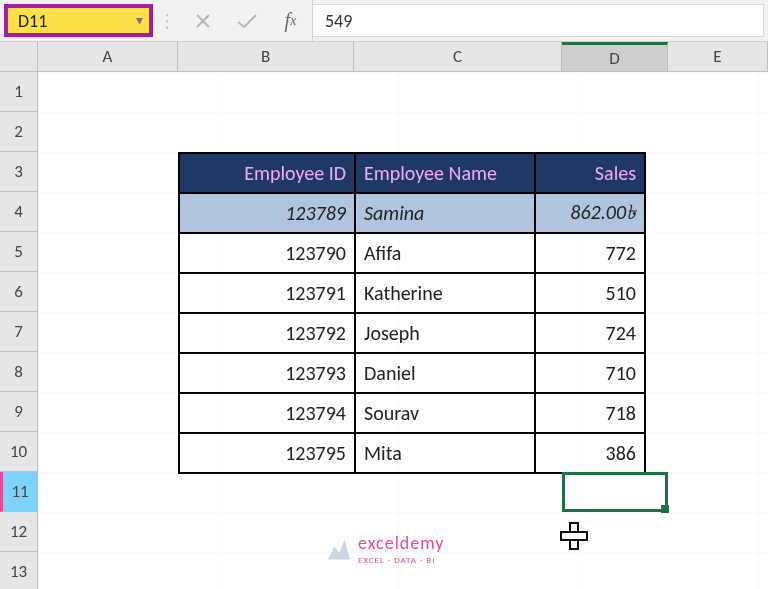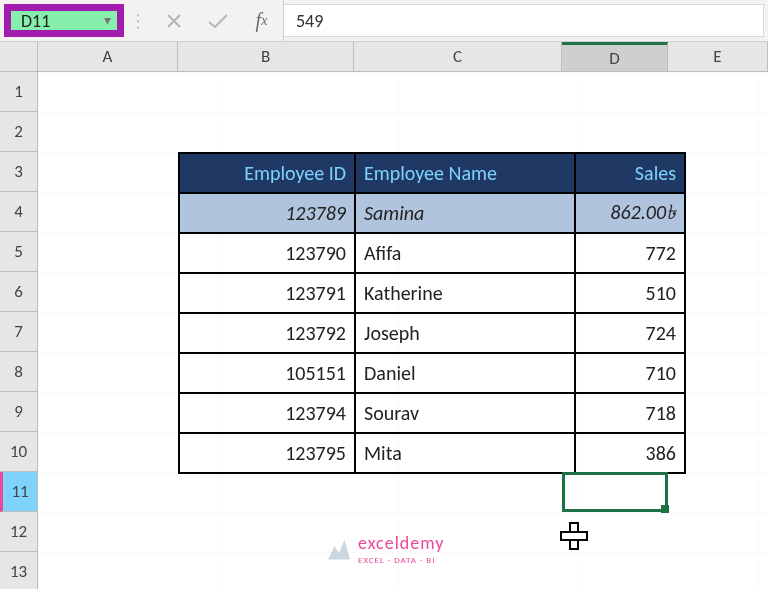--- a/index.html
+++ b/index.html
@@ -16,26 +16,26 @@
 
   
   .fbar {
     height: 42px;
     background: #f3f2f1;
     border-bottom: 1px solid #d0d0d0;
     display: flex;
     align-items: stretch;
   }
   .name-box {
-    width: 120px;
+    width: 149px;
     display: flex;
     align-items: center;
     justify-content: space-between;
-    background: #86efac;
-    border: 7px solid #a21caf;
+    background: #fde047;
+    border: 4px solid #a21caf;
     margin: 4px 0 4px 4px;
     padding: 0 6px 0 10px;
     font-size: 18px;
   }
   .name-box .dd { color:#787878; font-size:14px; }
   .fb-sep {
     width: 28px;
     display:flex; align-items:center; justify-content:center;
     color:#bcbcbc; font-size:18px;
   }
@@ -134,26 +134,26 @@
   }
   .data-table th, .data-table td {
     border: 2px solid #000;
     height: 40px;
     padding: 0 8px;
     font-size: 20px;
     white-space: nowrap;
   }
   .data-table th {
     background: #203864;
-    color: #7dd3fc;
+    color: #f0abfc;
     font-weight: 400;
     text-align: left;
   }
   .data-table .c-id  { width: 176px; text-align:right; }
-  .data-table .c-name{ width: 220px; text-align:left;  }
+  .data-table .c-name{ width: 180px; text-align:left;  }
   .data-table .c-sales{ width: 110px; text-align:right;}
 
   .data-table tr.hl td {
     background: #b0c4de;
     font-style: italic;
   }
 
   
   .sel-cell {
     position:absolute;
@@ -273,21 +273,21 @@
             <td class="c-id">123791</td>
             <td class="c-name">Katherine</td>
             <td class="c-sales">510</td>
           </tr>
           <tr>
             <td class="c-id">123792</td>
             <td class="c-name">Joseph</td>
             <td class="c-sales">724</td>
           </tr>
           <tr>
-            <td class="c-id">105151</td>
+            <td class="c-id">123793</td>
             <td class="c-name">Daniel</td>
             <td class="c-sales">710</td>
           </tr>
           <tr>
             <td class="c-id">123794</td>
             <td class="c-name">Sourav</td>
             <td class="c-sales">718</td>
           </tr>
           <tr>
             <td class="c-id">123795</td>

